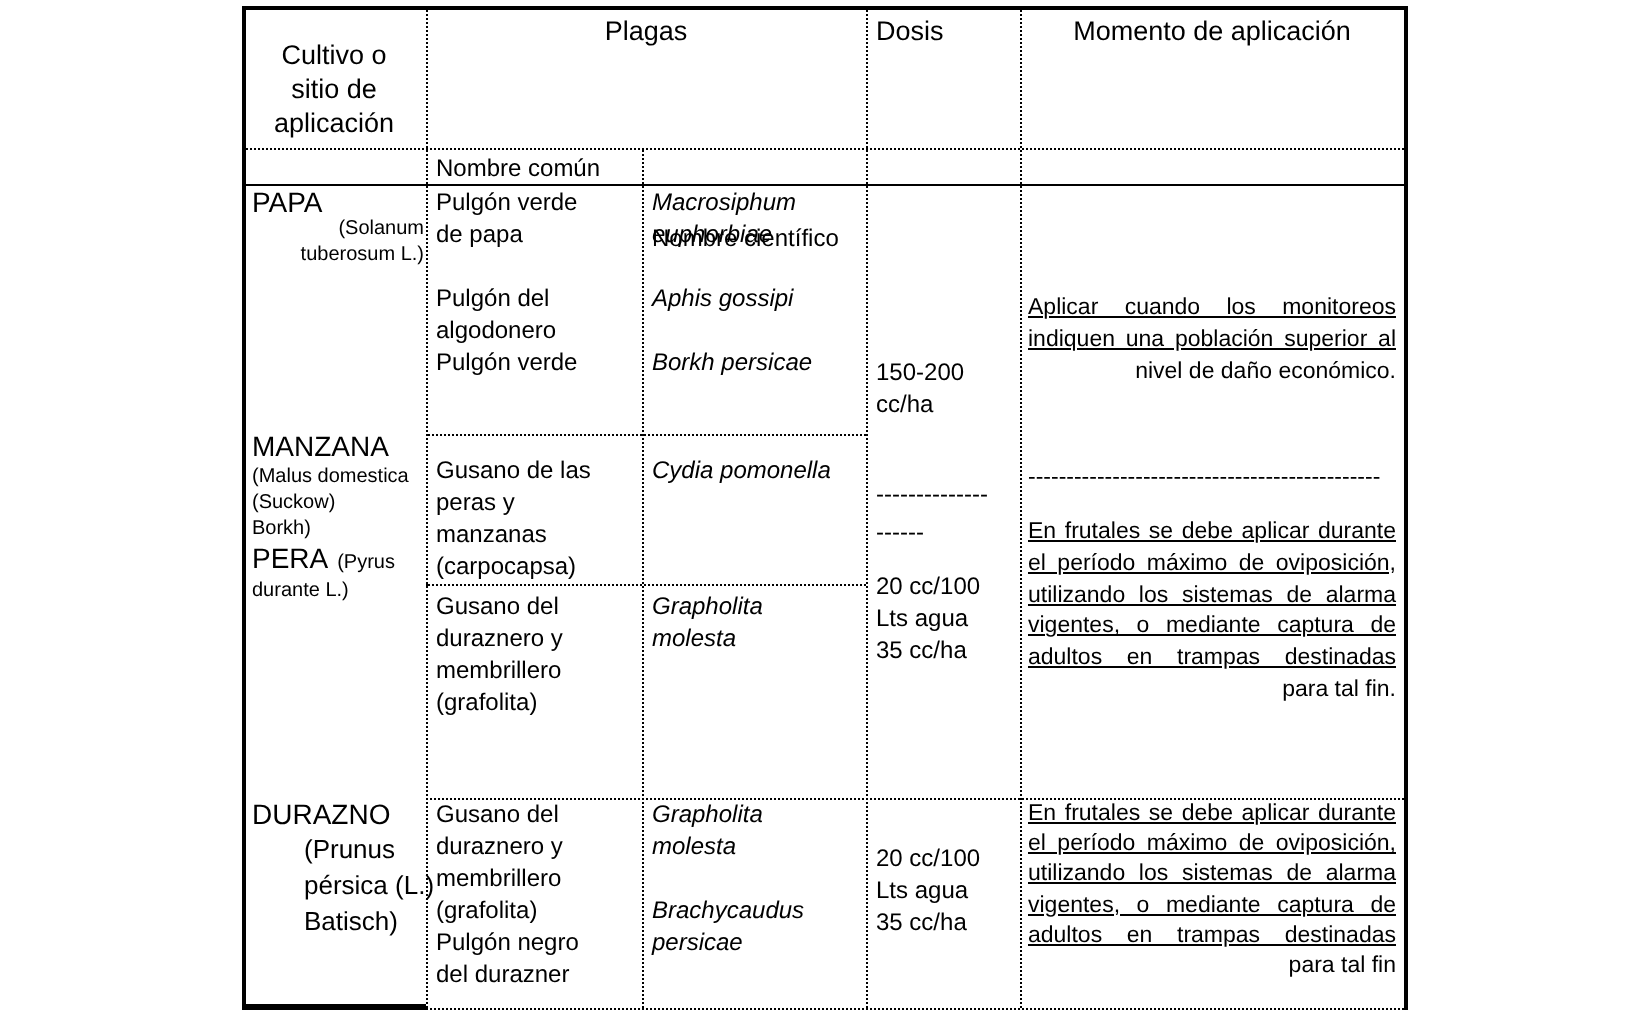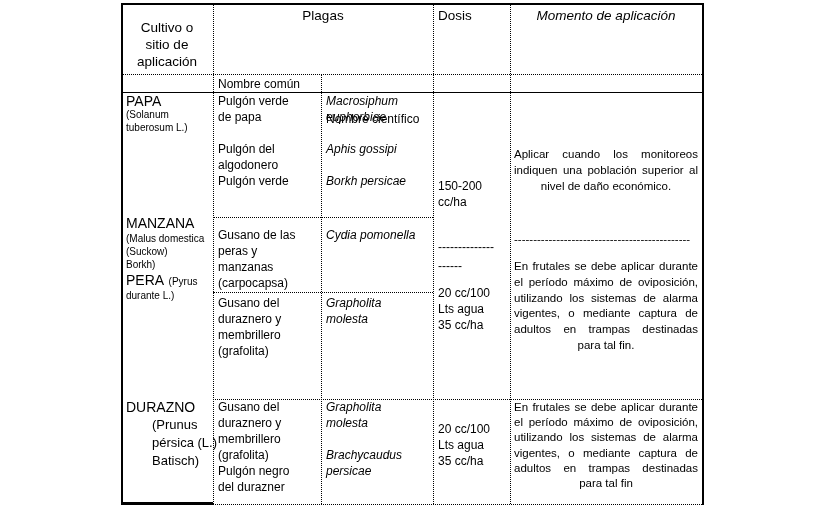--- a/index.html
+++ b/index.html
@@ -28,22 +28,22 @@
   
   .fs-head    { font-size: 13.5px; line-height: 17px; }
   .fs-sub     { font-size: 12px; line-height: 15px; }
   .fs-body    { font-size: 12px;   line-height: 16px; }
   .fs-big     { font-size: 14px;   line-height: 17px; }
   .fs-small   { font-size: 10px;   line-height: 13px; }
   .fs-durlat  { font-size: 13px; line-height: 18px; margin-left: 26px; }
   .fs-mom     { font-size: 11.5px; line-height: 15.8px; }
   .fs-mom2    { font-size: 11.5px; line-height: 15.2px; }
 
-  .jbody { white-space: pre-line; text-align: justify; text-align-last: justify; }
-  .jlast { text-align: center; }
+  .jbody { white-space: pre-line; text-align: justify; text-align-last: justify; text-decoration: underline; }
+  .jlast { text-align: right; }
   .nowrap { white-space: nowrap; overflow: hidden; }
 </style>
 </head>
 <body>
 
 <div class="canvas">
 
   <div class="abs h-solid2" style="left:121px; top:3px;  width:583px;"></div>
   <div class="abs v-solid2" style="left:121px; top:3px;  height:502px;"></div>
   <div class="abs v-solid2" style="left:702px; top:3px;  height:502px;"></div>
@@ -59,26 +59,26 @@
   <div class="abs h-solid1" style="left:121px; top:92px;  width:581px;"></div>
   <div class="abs h-dot" style="left:213px; top:217px; width:220px;"></div>
   <div class="abs h-dot" style="left:213px; top:292px; width:220px;"></div>
   <div class="abs h-dot" style="left:213px; top:399px; width:489px;"></div>
 
   <div class="abs fs-head ctr" style="left:213px; top:7px; width:220px;">Plagas</div>
   <div class="abs fs-head ctr pre" style="left:121px; top:19px; width:92px;">Cultivo o
 sitio de
 aplicación</div>
   <div class="abs fs-head" style="left:438px; top:7px; width:70px;">Dosis</div>
-  <div class="abs fs-head ctr" style="left:510px; top:7px; width:192px;font-style:italic;">Momento de aplicación</div>
+  <div class="abs fs-head ctr" style="left:510px; top:7px; width:192px;">Momento de aplicación</div>
   <div class="abs fs-sub" style="left:218px; top:77px; width:100px;">Nombre común</div>
   <div class="abs fs-sub" style="left:326px; top:77px; width:106px;margin-top:35px;">Nombre científico</div>
 
   <div class="abs fs-big" style="left:126px; top:93px;">PAPA</div>
-  <div class="abs fs-small pre" style="left:126px; top:108px; width:86px;">(Solanum
+  <div class="abs fs-small pre" style="left:126px; top:108px; width:86px;text-align:right;">(Solanum
 tuberosum L.)</div>
 
   <div class="abs" style="left:126px; top:215px; width:88px;">
     <div class="fs-big">MANZANA</div>
     <div class="fs-small pre">(Malus domestica
 (Suckow)
 Borkh)</div>
     <div>
       <span class="fs-big">PERA</span>
       <span class="fs-small">(Pyrus</span>

